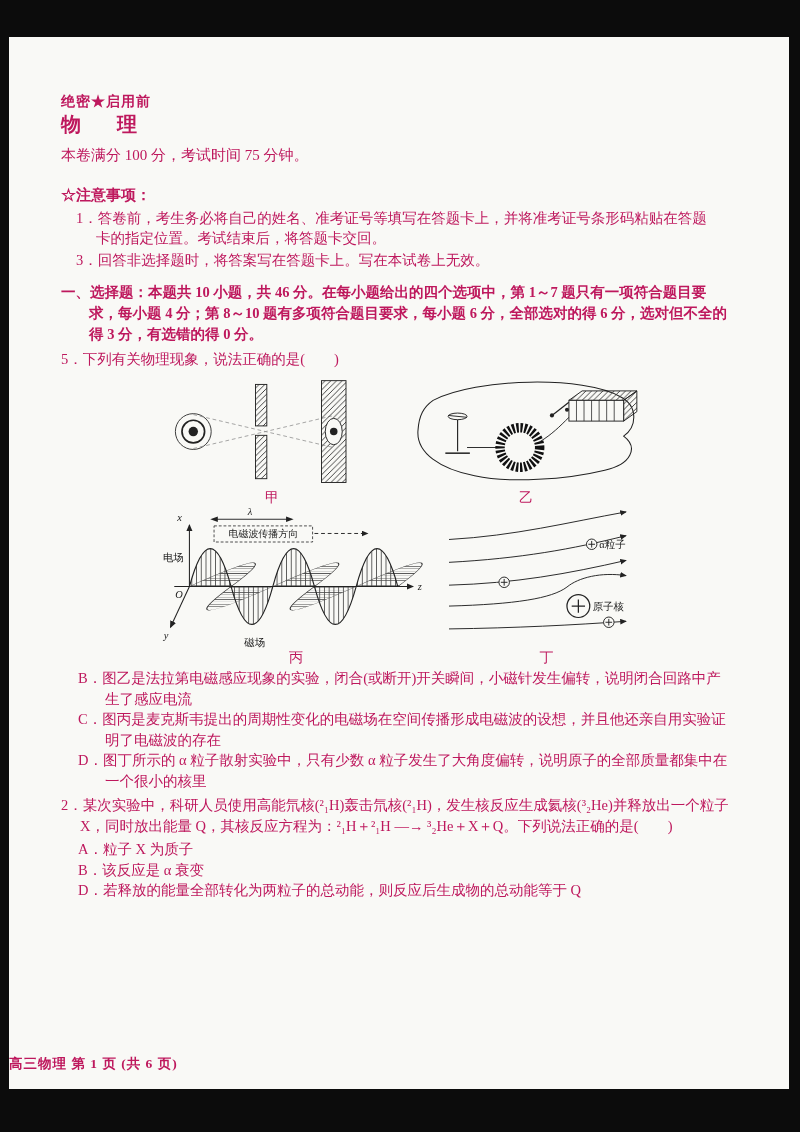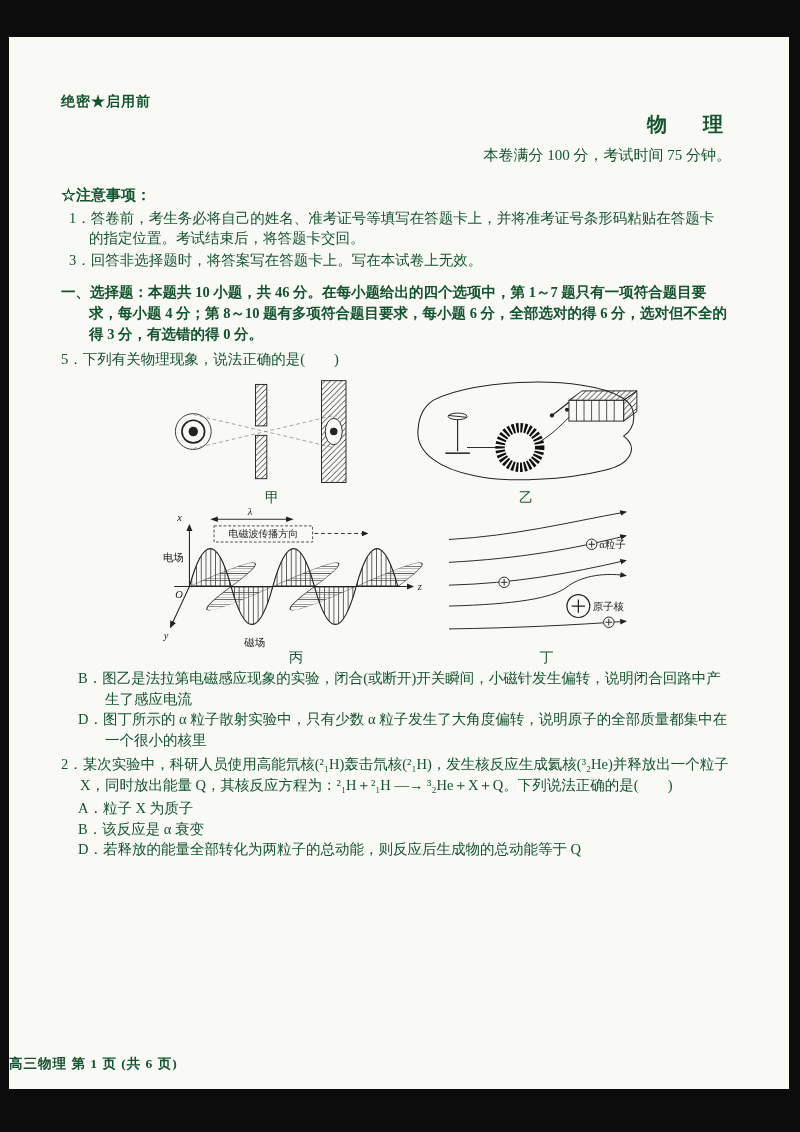--- a/index.html
+++ b/index.html
@@ -5,29 +5,29 @@
   * { box-sizing: border-box; }
   html, body { margin: 0; padding: 0; }
   body {
     width: 800px; height: 1132px;
     background: #101010;
     font-family: "Liberation Serif", "DejaVu Serif", serif;
   }
   .scan { position: relative; width: 800px; height: 1132px; background: #0c0c0c; overflow: hidden; }
   .paper {
     position: absolute; left: 9px; right: 11px; top: 37px; bottom: 43px;
-    background: #f9f9f6; color: #14532d;
+    background: #f9f9f6; color: #be185d;
     padding: 56px 58px 15px 52px;
   }
   .classification { font-size: 14px; font-weight: 700; letter-spacing: 1px; }
   .title { margin: 16px 0 2px; text-align: center; font-size: 25px; font-weight: 700; letter-spacing: 2px; }
-  .subject { margin: 0 0 8px; text-align: right; font-size: 20px; font-weight: 700; letter-spacing: 8px; }
-  .exam-info { text-align: right; font-size: 15px; margin-bottom: 20px; }
+  .subject { margin: 0 0 8px; text-align: left; font-size: 20px; font-weight: 700; letter-spacing: 8px; }
+  .exam-info { text-align: left; font-size: 15px; margin-bottom: 20px; }
   .notice-header { font-size: 15px; font-weight: 700; line-height: 21px; }
-  .notice-item { font-size: 14.5px; line-height: 20px; padding-left: 20px; text-indent: -20px; margin: 2px 8px; }
+  .notice-item { font-size: 14.5px; line-height: 20px; padding-left: 20px; text-indent: -20px; margin: 2px 15px; }
   .section-header { font-size: 14.5px; font-weight: 700; line-height: 21px; margin: 12px 0 4px; padding-left: 28px; text-indent: -28px; }
   .stem { font-size: 14.5px; line-height: 21px; padding-left: 19px; text-indent: -19px; margin: 2px 0; }
   .options { margin-left: 17px; }
   .option { font-size: 14.5px; line-height: 20.5px; padding-left: 27px; text-indent: -27px; }
   .figures { margin: 2px 0 2px 100px; }
   .fig-row { display: flex; align-items: flex-end; gap: 18px; }
   figure { margin: 0; text-align: center; }
   figcaption { font-size: 14px; line-height: 16px; }
   .q2-block { margin-top: 4px; }
   .footer {
@@ -199,20 +199,21 @@
             <text x="151" y="108" font-size="11">原子核</text>
           </svg>
           <figcaption>丁</figcaption>
         </figure>
 
       </div>
     </div>
 
     <div class="options">
       <div class="option">B．图乙是法拉第电磁感应现象的实验，闭合(或断开)开关瞬间，小磁针发生偏转，说明闭合回路中产生了感应电流</div>
+      <div class="option">C．图丙是麦克斯韦提出的周期性变化的电磁场在空间传播形成电磁波的设想，并且他还亲自用实验证明了电磁波的存在</div>
       <div class="option">D．图丁所示的 α 粒子散射实验中，只有少数 α 粒子发生了大角度偏转，说明原子的全部质量都集中在一个很小的核里</div>
     </div>
 
     <div class="q2-block">
       <div class="stem">2．某次实验中，科研人员使用高能氘核(²₁H)轰击氘核(²₁H)，发生核反应生成氦核(³₂He)并释放出一个粒子 X，同时放出能量 Q，其核反应方程为：²₁H＋²₁H ―→ ³₂He＋X＋Q。下列说法正确的是(　　)</div>
       <div class="options">
         <div class="option">A．粒子 X 为质子</div>
         <div class="option">B．该反应是 α 衰变</div>
         <div class="option">D．若释放的能量全部转化为两粒子的总动能，则反应后生成物的总动能等于 Q</div>
       </div>

